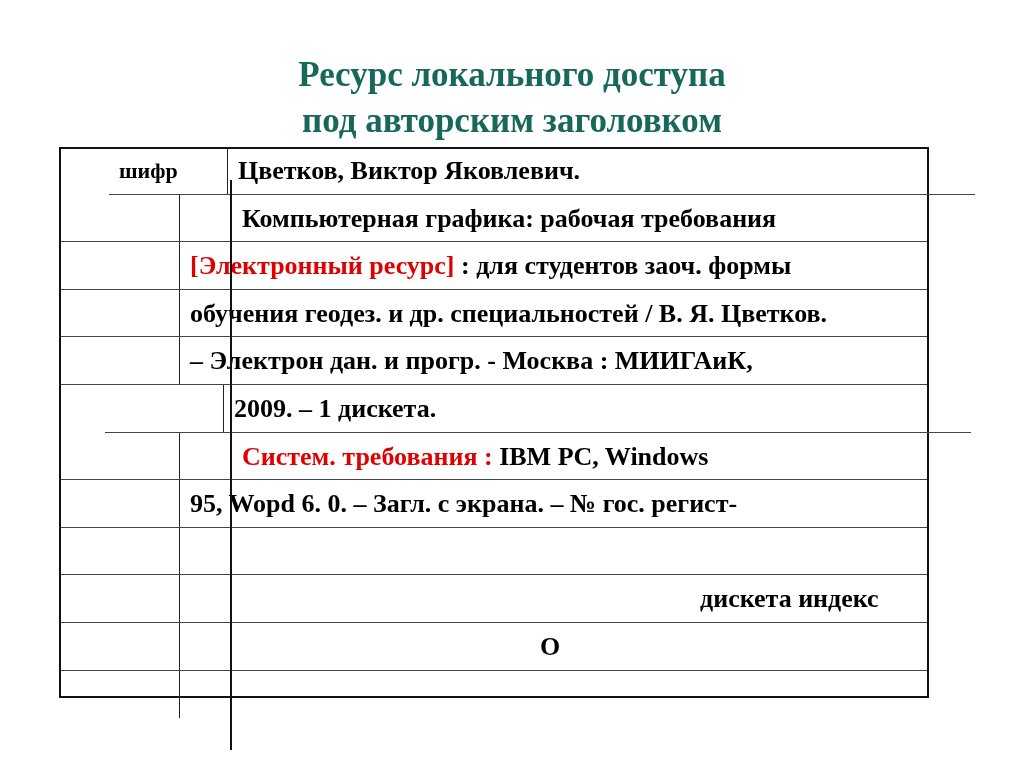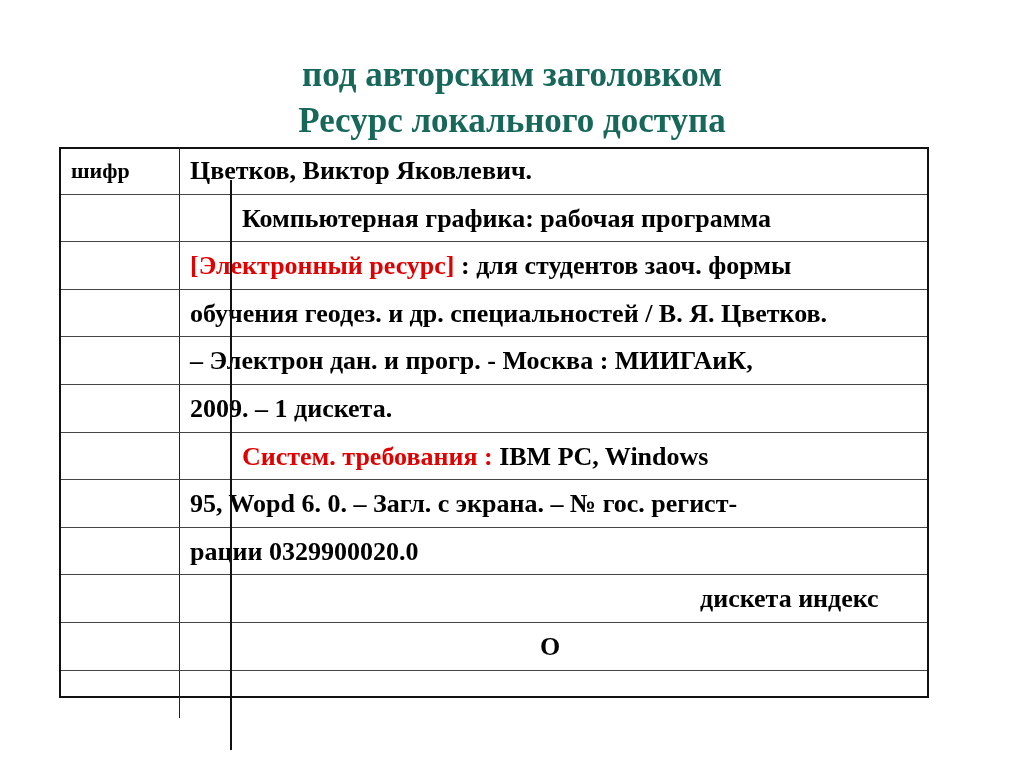--- a/index.html
+++ b/index.html
@@ -31,60 +31,59 @@
     }
     .red { color: #e00000; }
     .vline {
       position: absolute; left: 230px; top: 180px; width: 2px; height: 570px; background: #111;
     }
   </style>
 </head>
 <body>
 
 <div class="title">
+  <div>Ресурс локального доступа</div>
   <div>под авторским заголовком</div>
-  <div>Ресурс локального доступа</div>
 </div>
 
 <div class="card" id="card">
-    <div class="row" style="top: -2px;">
+    <div class="row" style="top: -2px; margin-left: 48px;">
       <div class="cell-code">шифр</div>
       <div class="cell-text" style="padding-left: 10px;"><span>Цветков, Виктор Яковлевич.</span></div>
     </div>
     <div class="row" style="top: 45.6px;">
       <div class="cell-code"></div>
-      <div class="cell-text" style="padding-left: 62px;"><span>Компьютерная графика: рабочая программа</span></div>
+      <div class="cell-text" style="padding-left: 62px;"><span>Компьютерная графика: рабочая требования</span></div>
     </div>
     <div class="row" style="top: 93.2px;">
       <div class="cell-code"></div>
       <div class="cell-text" style="padding-left: 10px;"><span class="red">[Электронный ресурс]</span><span> : для студентов  заоч. формы</span></div>
     </div>
     <div class="row" style="top: 140.8px;">
       <div class="cell-code"></div>
       <div class="cell-text" style="padding-left: 10px;"><span>обучения  геодез. и др. специальностей  / В. Я.  Цветков.</span></div>
     </div>
     <div class="row" style="top: 188.4px;">
       <div class="cell-code"></div>
       <div class="cell-text" style="padding-left: 10px;"><span>– Электрон дан. и прогр.  -  Москва : МИИГАиК,</span></div>
     </div>
-    <div class="row" style="top: 236px;">
+    <div class="row" style="top: 236px; margin-left: 44px;">
       <div class="cell-code"></div>
       <div class="cell-text" style="padding-left: 10px;"><span>2009. – 1 дискета.</span></div>
     </div>
     <div class="row" style="top: 283.6px;">
       <div class="cell-code"></div>
       <div class="cell-text" style="padding-left: 62px;"><span class="red">Систем. требования :</span><span> IBM PC, Windows</span></div>
     </div>
     <div class="row" style="top: 331.2px; padding-left: 42px;">
       <div class="cell-code"></div>
       <div class="cell-text" style="padding-left: 10px;"><span>95,  Wopd 6. 0.  –  Загл. с экрана. – № гос. регист-</span></div>
     </div>
     <div class="row" style="top: 378.8px;">
       <div class="cell-code"></div>
-      <div class="cell-text" style="padding-left: 10px;"><span>рации  0329900020.0</span></div>
     </div>
     <div class="row" style="top: 426.4px;">
       <div class="cell-code"></div>
       <div class="cell-text" style="padding-left: 520px;"><span>дискета индекс</span></div>
     </div>
     <div class="row" style="top: 474px;">
       <div class="cell-code"></div>
       <div class="cell-text" style="padding-left: 360px;"><span>О</span></div>
     </div>
     <div class="row last" style="top: 521.6px;">

